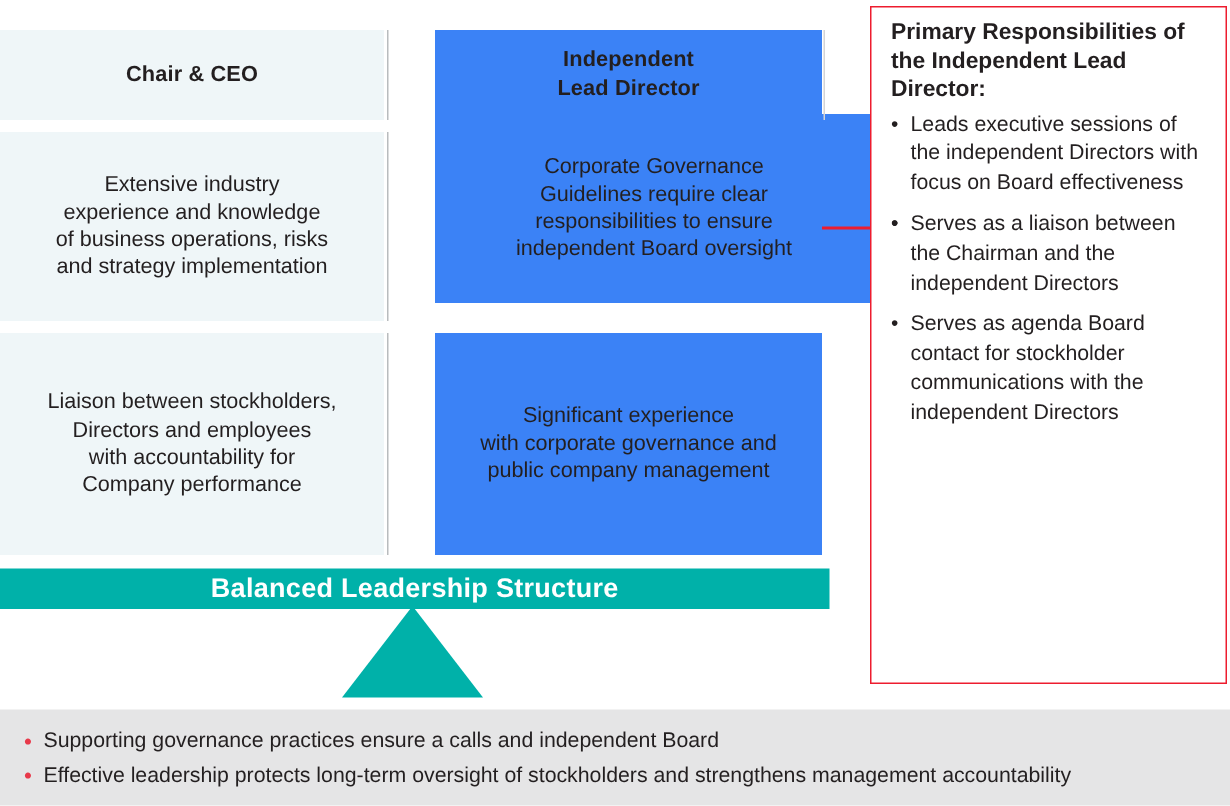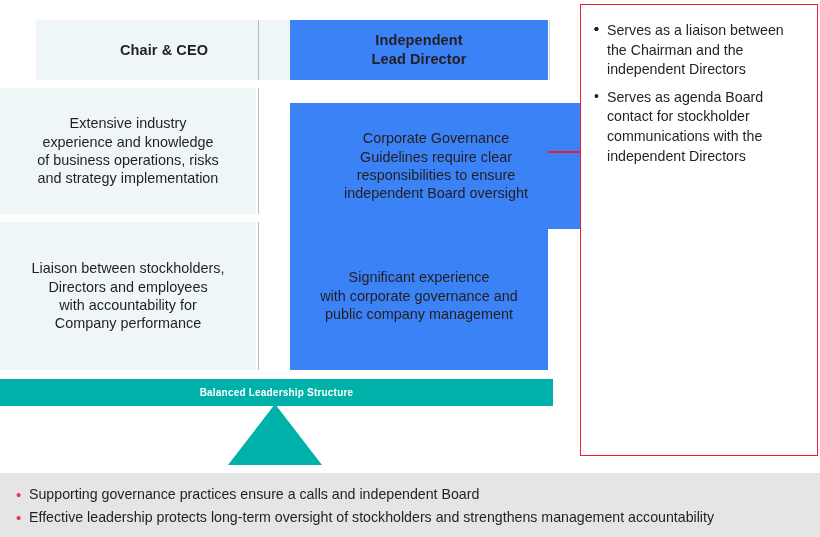--- a/index.html
+++ b/index.html
@@ -56,21 +56,21 @@
 
   
   .banner {
     position: absolute;
     background: #00b1a9;
     color: #ffffff;
     display: flex;
     align-items: center;
     justify-content: center;
     font-weight: bold;
-    font-size: 10px;
+    font-size: 18px;
     letter-spacing: .2px;
   }
 
   
   .triangle {
     position: absolute;
     width: 0;
     height: 0;
   }
 
@@ -140,58 +140,60 @@
     top: 0;
     color: #e8394a;
     font-size: 15px;
   }
 </style>
 </head>
 <body>
 
 <div class="stage">
 
-  <div class="box col-blue hdr" style="left:0px; top:20px; width:256px; height:60px;margin-left:36px;">Chair &amp; CEO</div>
+  <div class="box col-blue hdr" style="left:0px; top:20px; width:256px; height:60px;">Chair &amp; CEO</div>
 
   <div class="box col-blue body-txt" style="left:0px; top:222px; width:256px; height:148px; white-space:pre-line;">Liaison between stockholders,
 Directors and employees
 with accountability for
 Company performance</div>
 
   <div class="box col-blue body-txt" style="left:0px; top:88px; width:256px; height:126px; white-space:pre-line;">Extensive industry
 experience and knowledge
 of business operations, risks
 and strategy implementation</div>
 
   <div class="vsep" style="left:258px; top:20px; height:60px;"></div>
   <div class="vsep" style="left:258px; top:88px; height:126px;"></div>
   <div class="vsep" style="left:258px; top:222px; height:148px;"></div>
 
   <div class="box col-gray hdr" style="left:290px; top:20px; width:258px; height:60px; white-space:pre-line;">Independent
 Lead Director</div>
 
-  <div class="box col-gray body-txt" style="left:290px; top:103px; width:292px; height:126px; white-space:pre-line;">Corporate Governance
+  <div class="box col-gray body-txt" style="left:290px; top:76px; width:292px; height:126px; white-space:pre-line;">Corporate Governance
 Guidelines require clear
 responsibilities to ensure
 independent Board oversight</div>
 
   <div class="box col-gray body-txt" style="left:290px; top:222px; width:258px; height:148px; white-space:pre-line;">Significant experience
 with corporate governance and
 public company management</div>
 
   <div class="vsep" style="left:549px; top:20px; height:60px; background:#d3d4d6;"></div>
 
   <div class="connector-h" style="left:548px; top:151px; width:34px;"></div>
 
   <div class="redpanel" style="left:580px; top:4px; width:238px; height:452px;">
 
+    <h3>Primary Responsibilities of the Independent Lead Director:</h3>
 
     <ul>
       <li>
         <span class="bul">•</span>
+        <span>Leads executive sessions of the independent Directors with focus on Board effectiveness</span>
       </li>
       <li>
         <span class="bul">•</span>
       </li>
       <li>
         <span class="bul">•</span>
         <span>Serves as a liaison between the Chairman and the independent Directors</span>
       </li>
       <li>
         <span class="bul">•</span>

